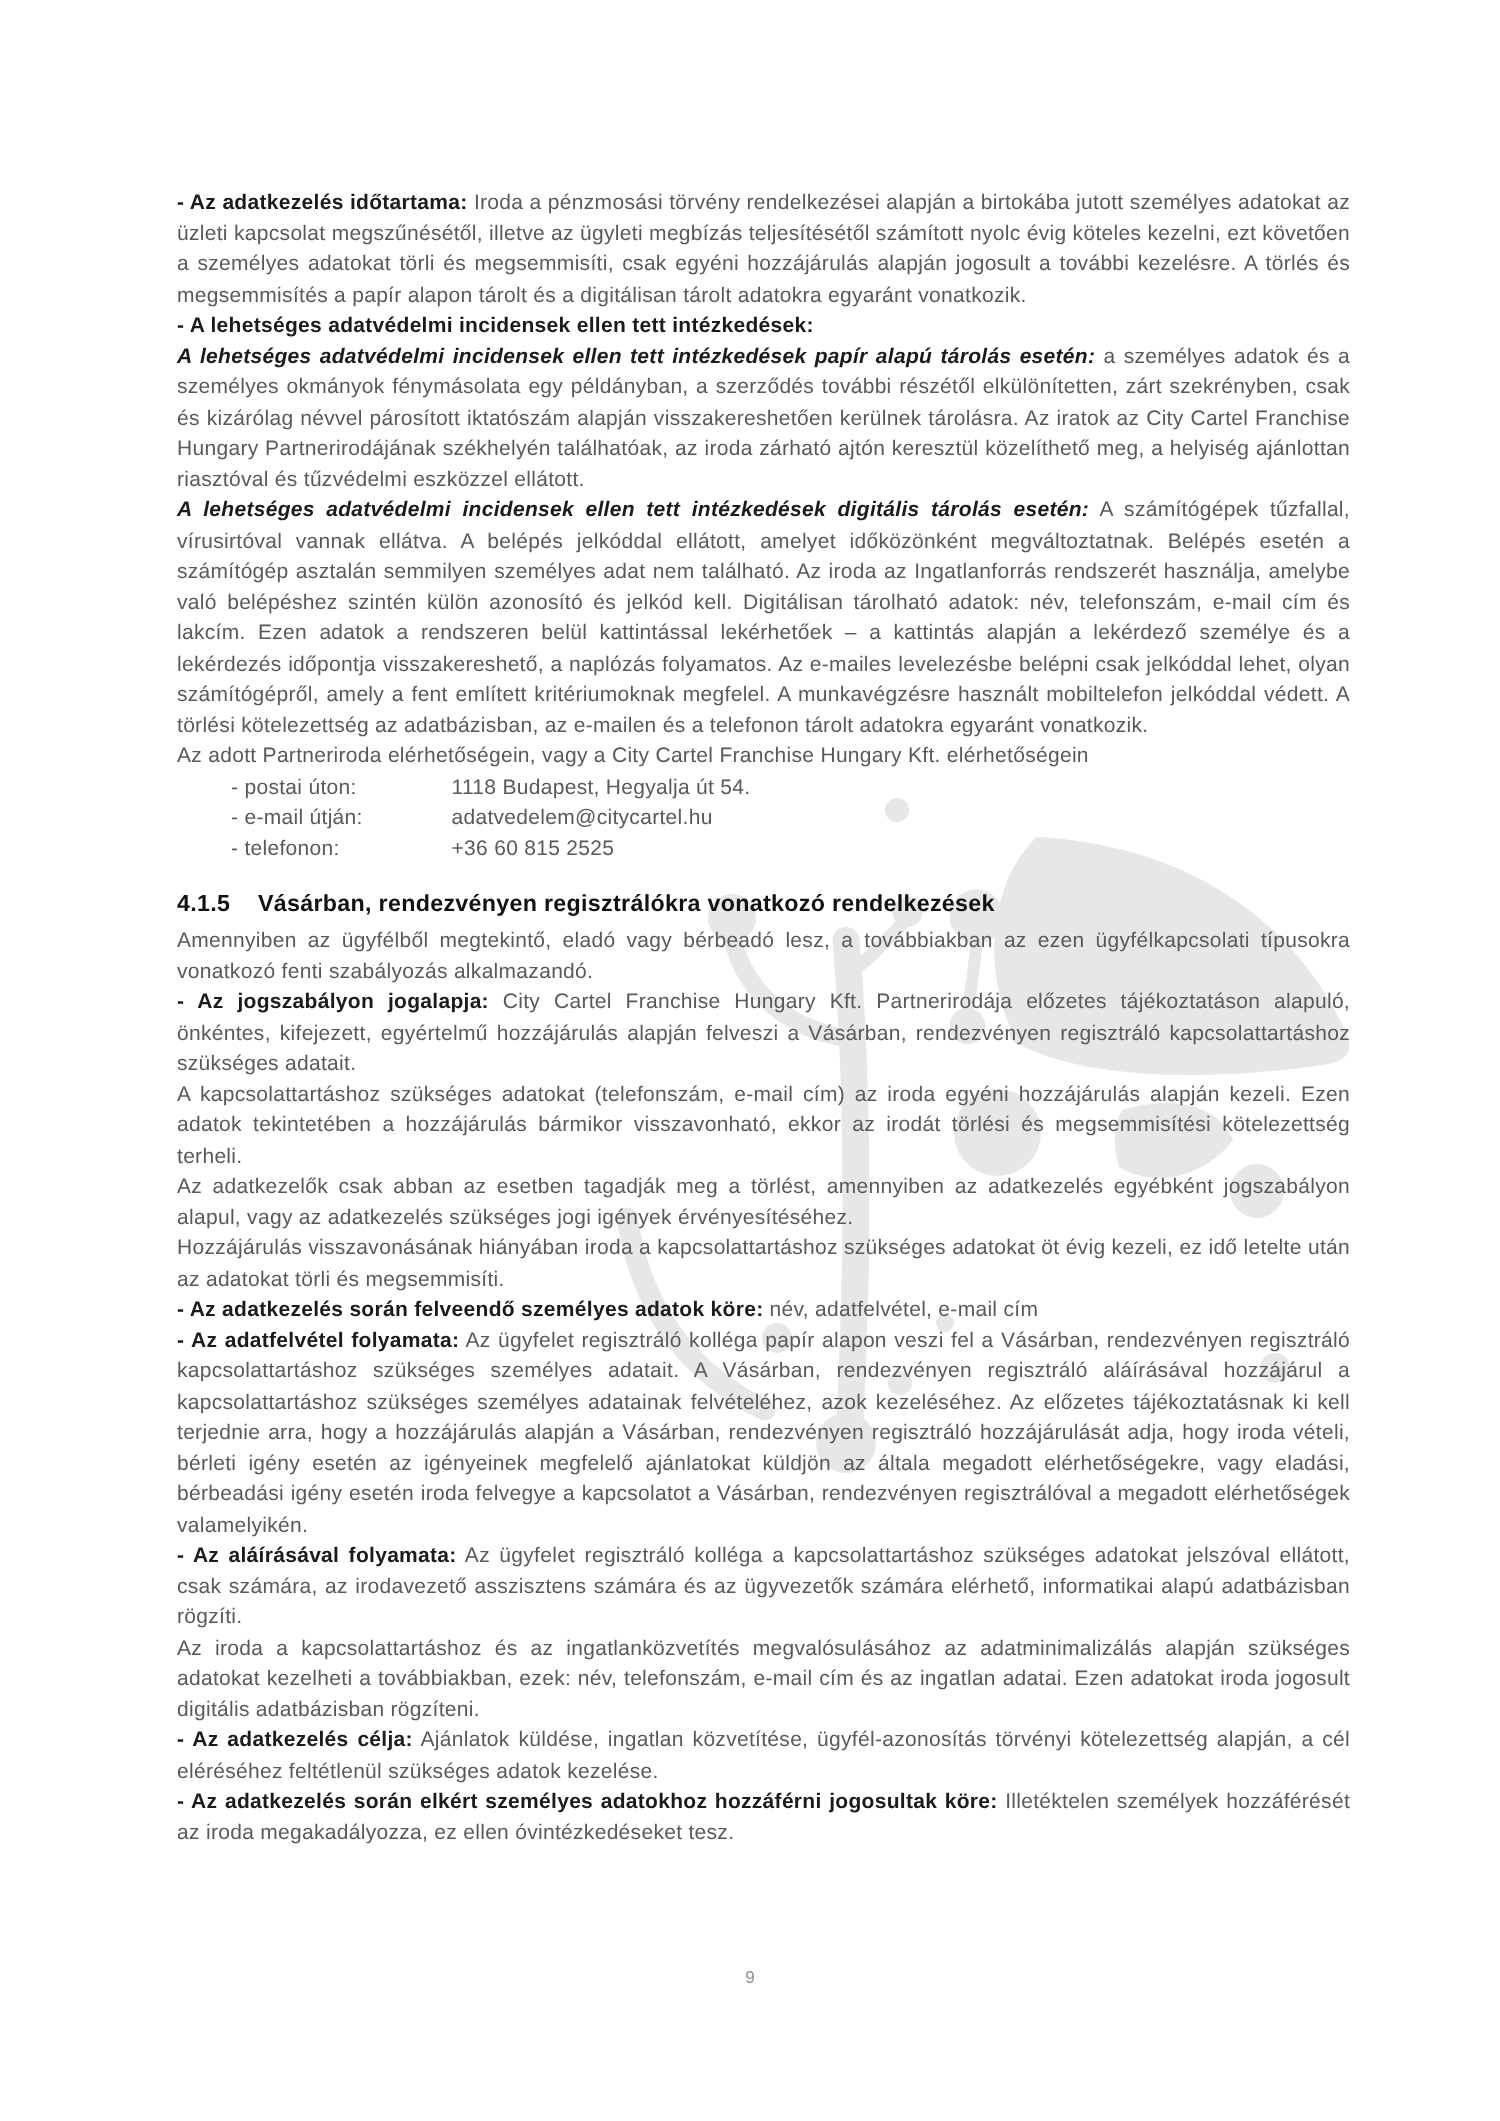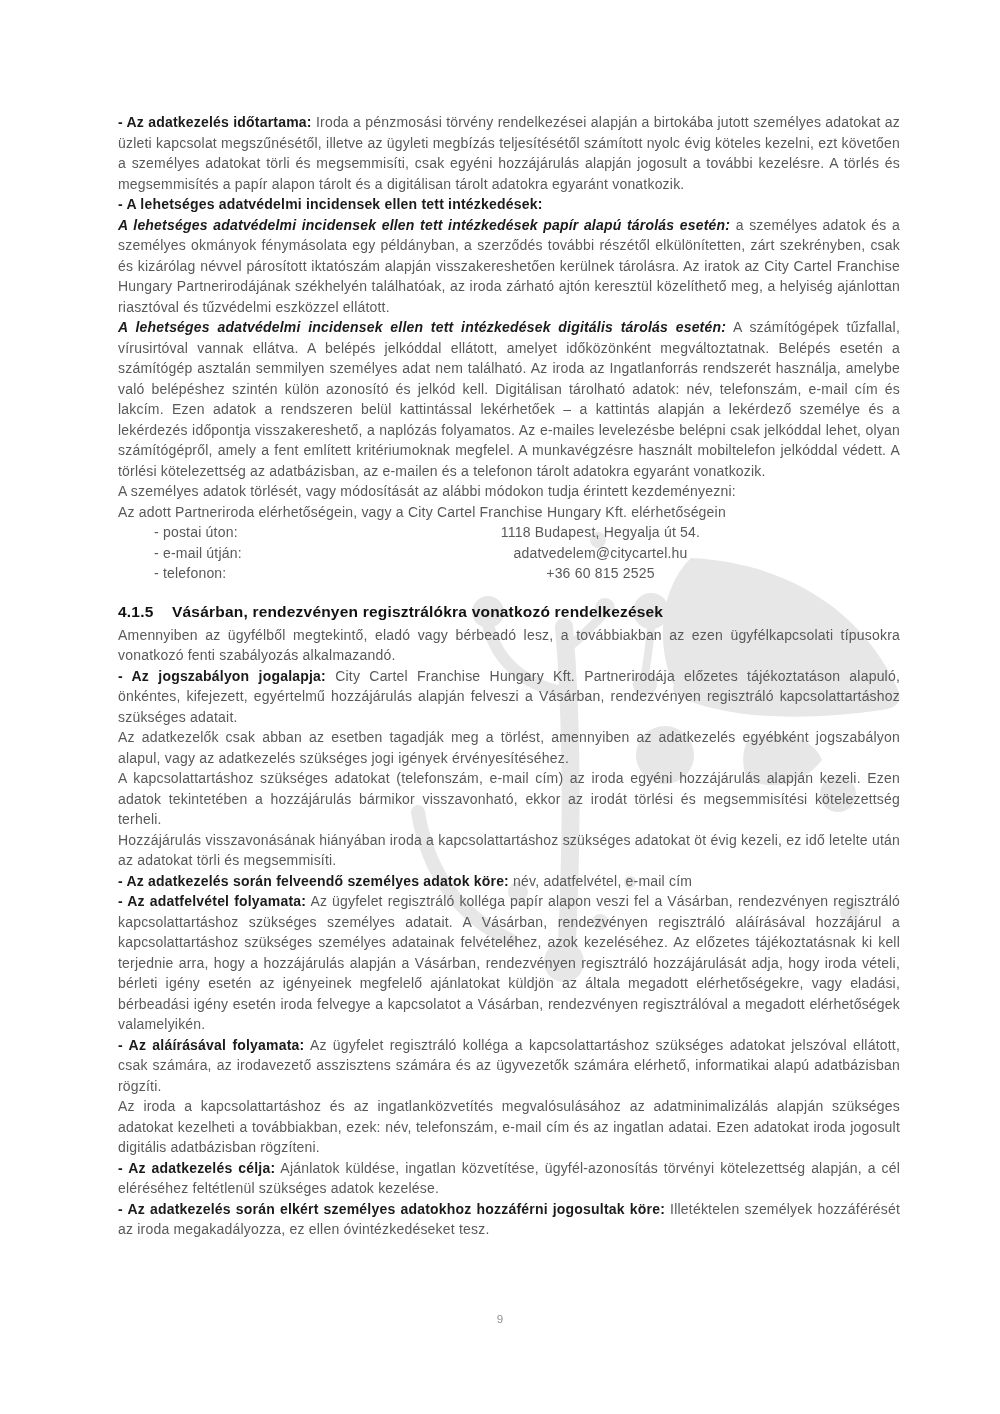--- a/index.html
+++ b/index.html
@@ -3,30 +3,30 @@
 <meta charset="utf-8">
 <style>
   html,body{margin:0;padding:0;background:#ffffff;}
   body{
     width:1000px;height:1414px;position:relative;overflow:hidden;
     font-family:"Liberation Sans",sans-serif;
   }
   .page{position:absolute;inset:0;background:#ffffff;}
   .watermark{position:absolute;left:398px;top:492px;z-index:0;}
   .content{
-    position:absolute;left:118px;top:112px;width:782px;z-index:1;
+    position:absolute;left:118px;top:124px;width:782px;z-index:1;
     font-size:14px;line-height:20.5px;letter-spacing:0.2px;
     color:#59595c;text-align:justify;
   }
   .para{margin:0;}
   .lead{font-weight:bold;color:#1b1b1d;}
   .lead.italic{font-style:italic;}
   .contact-row{display:flex;text-align:left;}
   .contact-label{width:147px;flex:none;margin-left:36px;}
-  .contact-value{flex:1;text-align:center;}
+  .contact-value{flex:1;}
   .section-heading{
     margin:16px 0 2px 0;font-size:15.5px;line-height:23px;
     color:#121214;display:flex;text-align:left;font-weight:bold;align-items:flex-end;
   }
   .sec-num{flex:none;width:54px;}
   .footer{
     position:absolute;left:0;top:1313px;width:1000px;z-index:1;
     text-align:center;font-size:11.5px;color:#8f8f90;
   }
 </style>
@@ -73,42 +73,41 @@
 
       <path d="M20,320 C30,382 62,424 112,448" fill="none" stroke="#e7e7e7" stroke-width="14" stroke-linecap="round"></path>
     </g>
   </svg>
 
   <div class="content">
       <p class="para"><strong class="lead">- Az adatkezelés időtartama:</strong> <span>Iroda a pénzmosási törvény rendelkezései alapján a birtokába jutott személyes adatokat az üzleti kapcsolat megszűnésétől, illetve az ügyleti megbízás teljesítésétől számított nyolc évig köteles kezelni, ezt követően a személyes adatokat törli és megsemmisíti, csak egyéni hozzájárulás alapján jogosult a további kezelésre. A törlés és megsemmisítés a papír alapon tárolt és a digitálisan tárolt adatokra egyaránt vonatkozik.</span></p>
       <p class="para"><strong class="lead">- A lehetséges adatvédelmi incidensek ellen tett intézkedések:</strong></p>
       <p class="para"><strong class="lead italic">A lehetséges adatvédelmi incidensek ellen tett intézkedések papír alapú tárolás esetén:</strong> <span>a személyes adatok és a személyes okmányok fénymásolata egy példányban, a szerződés további részétől elkülönítetten, zárt szekrényben, csak és kizárólag névvel párosított iktatószám alapján visszakereshetően kerülnek tárolásra. Az iratok az City Cartel Franchise Hungary Partnerirodájának székhelyén találhatóak, az iroda zárható ajtón keresztül közelíthető meg, a helyiség ajánlottan riasztóval és tűzvédelmi eszközzel ellátott.</span></p>
       <p class="para"><strong class="lead italic">A lehetséges adatvédelmi incidensek ellen tett intézkedések digitális tárolás esetén:</strong> <span>A számítógépek tűzfallal, vírusirtóval vannak ellátva. A belépés jelkóddal ellátott, amelyet időközönként megváltoztatnak. Belépés esetén a számítógép asztalán semmilyen személyes adat nem található. Az iroda az Ingatlanforrás rendszerét használja, amelybe való belépéshez szintén külön azonosító és jelkód kell. Digitálisan tárolható adatok: név, telefonszám, e-mail cím és lakcím. Ezen adatok a rendszeren belül kattintással lekérhetőek – a kattintás alapján a lekérdező személye és a lekérdezés időpontja visszakereshető, a naplózás folyamatos. Az e-mailes levelezésbe belépni csak jelkóddal lehet, olyan számítógépről, amely a fent említett kritériumoknak megfelel. A munkavégzésre használt mobiltelefon jelkóddal védett. A törlési kötelezettség az adatbázisban, az e-mailen és a telefonon tárolt adatokra egyaránt vonatkozik.</span></p>
-      <p class="para"><span>A személyes adatok törlését, vagy módosítását az alábbi módokon tudja érintett kezdeményezni:</span></p>
       <p class="para"><span>Az adott Partneriroda elérhetőségein, vagy a City Cartel Franchise Hungary Kft. elérhetőségein</span></p>
       <div class="contact-row">
         <span class="contact-label">- postai úton:</span>
         <span class="contact-value">1118 Budapest, Hegyalja út 54.</span>
       </div>
       <div class="contact-row">
         <span class="contact-label">- e-mail útján:</span>
         <span class="contact-value">adatvedelem@citycartel.hu</span>
       </div>
       <div class="contact-row">
         <span class="contact-label">- telefonon:</span>
         <span class="contact-value">+36 60 815 2525</span>
       </div>
       <h2 class="section-heading">
         <span class="sec-num">4.1.5</span>
         <span class="sec-title">Vásárban, rendezvényen regisztrálókra vonatkozó rendelkezések</span>
       </h2>
       <p class="para"><span>Amennyiben az ügyfélből megtekintő, eladó vagy bérbeadó lesz, a továbbiakban az ezen ügyfélkapcsolati típusokra vonatkozó fenti szabályozás alkalmazandó.</span></p>
       <p class="para"><strong class="lead">- Az jogszabályon jogalapja:</strong> <span>City Cartel Franchise Hungary Kft. Partnerirodája előzetes tájékoztatáson alapuló, önkéntes, kifejezett, egyértelmű hozzájárulás alapján felveszi a Vásárban, rendezvényen regisztráló kapcsolattartáshoz szükséges adatait.</span></p>
+      <p class="para"><span>A kapcsolattartáshoz szükséges adatokat (telefonszám, e-mail cím) az iroda egyéni hozzájárulás alapján kezeli. Ezen adatok tekintetében a hozzájárulás bármikor visszavonható, ekkor az irodát törlési és megsemmisítési kötelezettség terheli.</span></p>
       <p class="para"><span>Az adatkezelők csak abban az esetben tagadják meg a törlést, amennyiben az adatkezelés egyébként jogszabályon alapul, vagy az adatkezelés szükséges jogi igények érvényesítéséhez.</span></p>
-      <p class="para"><span>A kapcsolattartáshoz szükséges adatokat (telefonszám, e-mail cím) az iroda egyéni hozzájárulás alapján kezeli. Ezen adatok tekintetében a hozzájárulás bármikor visszavonható, ekkor az irodát törlési és megsemmisítési kötelezettség terheli.</span></p>
       <p class="para"><span>Hozzájárulás visszavonásának hiányában iroda a kapcsolattartáshoz szükséges adatokat öt évig kezeli, ez idő letelte után az adatokat törli és megsemmisíti.</span></p>
       <p class="para"><strong class="lead">- Az adatkezelés során felveendő személyes adatok köre:</strong> <span>név, adatfelvétel, e-mail cím</span></p>
       <p class="para"><strong class="lead">- Az adatfelvétel folyamata:</strong> <span>Az ügyfelet regisztráló kolléga papír alapon veszi fel a Vásárban, rendezvényen regisztráló kapcsolattartáshoz szükséges személyes adatait. A Vásárban, rendezvényen regisztráló aláírásával hozzájárul a kapcsolattartáshoz szükséges személyes adatainak felvételéhez, azok kezeléséhez. Az előzetes tájékoztatásnak ki kell terjednie arra, hogy a hozzájárulás alapján a Vásárban, rendezvényen regisztráló hozzájárulását adja, hogy iroda vételi, bérleti igény esetén az igényeinek megfelelő ajánlatokat küldjön az általa megadott elérhetőségekre, vagy eladási, bérbeadási igény esetén iroda felvegye a kapcsolatot a Vásárban, rendezvényen regisztrálóval a megadott elérhetőségek valamelyikén.</span></p>
       <p class="para"><strong class="lead">- Az aláírásával folyamata:</strong> <span>Az ügyfelet regisztráló kolléga a kapcsolattartáshoz szükséges adatokat jelszóval ellátott, csak számára, az irodavezető asszisztens számára és az ügyvezetők számára elérhető, informatikai alapú adatbázisban rögzíti.</span></p>
       <p class="para"><span>Az iroda a kapcsolattartáshoz és az ingatlanközvetítés megvalósulásához az adatminimalizálás alapján szükséges adatokat kezelheti a továbbiakban, ezek: név, telefonszám, e-mail cím és az ingatlan adatai. Ezen adatokat iroda jogosult digitális adatbázisban rögzíteni.</span></p>
       <p class="para"><strong class="lead">- Az adatkezelés célja:</strong> <span>Ajánlatok küldése, ingatlan közvetítése, ügyfél-azonosítás törvényi kötelezettség alapján, a cél eléréséhez feltétlenül szükséges adatok kezelése.</span></p>
       <p class="para"><strong class="lead">- Az adatkezelés során elkért személyes adatokhoz hozzáférni jogosultak köre:</strong> <span>Illetéktelen személyek hozzáférését az iroda megakadályozza, ez ellen óvintézkedéseket tesz.</span></p>
     </div>
 
   <div class="footer">

